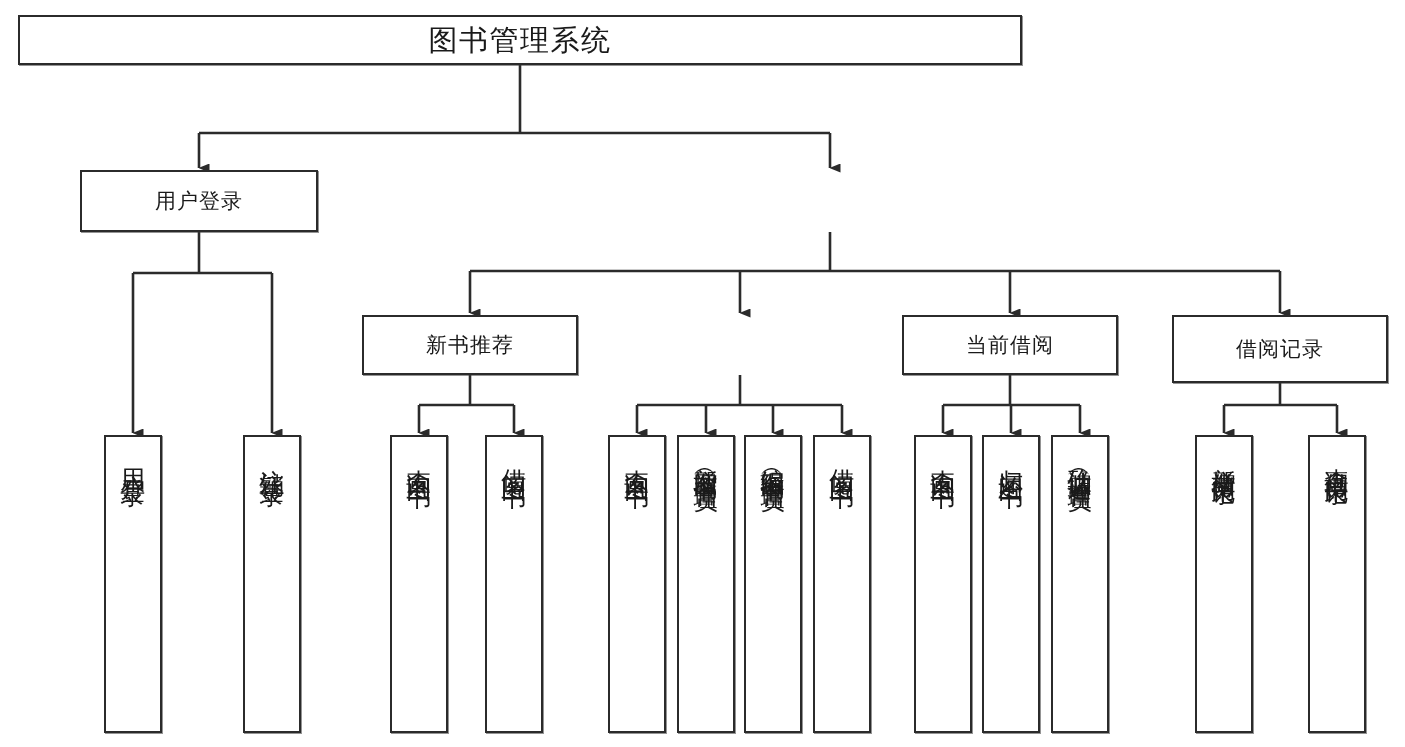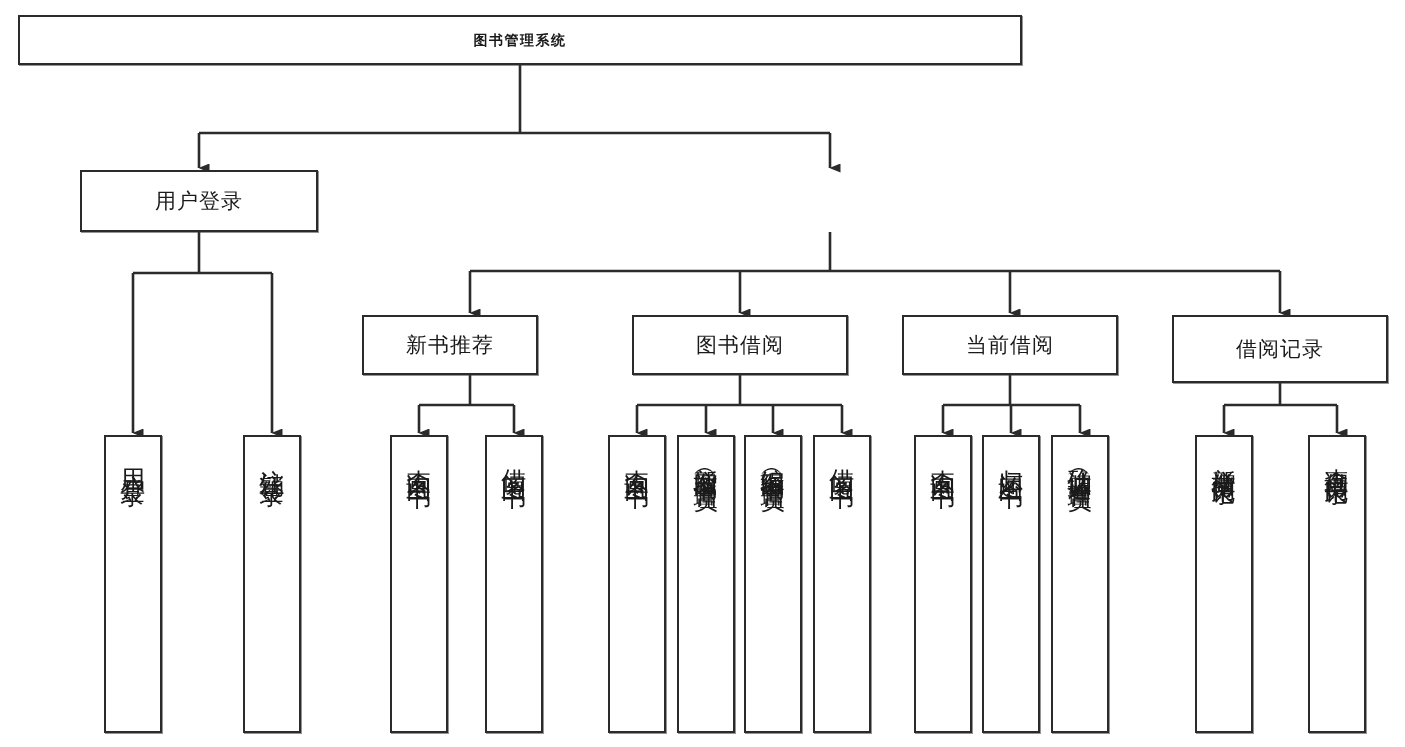--- a/index.html
+++ b/index.html
@@ -42,23 +42,22 @@
     text-align: center;
     line-height: 1.18;
     white-space: nowrap;
   }
   
   .node.h .node-label {
     font-size: 21px;
     letter-spacing: 1px;
   }
   .node.root .node-label {
-    font-size: 14px;
+    font-size: 29px;
     letter-spacing: 1.5px;
-    font-weight: bold;
   }
   
   .node.v {
     align-items: flex-start;
     justify-content: center;
     padding-top: 12px;
   }
   .node.v .node-label {
     writing-mode: vertical-rl;
     text-orientation: upright;
@@ -138,27 +137,24 @@
 
   <div class="node h root" style="left:18px; top:15px; width:1004px; height:50px;">
     <span class="node-label">图书管理系统</span>
   </div>
 
   <div class="node h" style="left:80px; top:170px; width:238px; height:62px;">
     <span class="node-label">用户登录</span>
   </div>
 
 
-  <div class="node h" style="left:362px; top:315px; width:176px; height:60px;">
+  <div class="node h" style="left:362px; top:315px; width:216px; height:60px;">
     <span class="node-label">新书推荐</span>
   </div>
 
-  <div class="node h" style="left:632px; top:315px; width:216px; height:60px;">
-    <span class="node-label">图书借阅</span>
-  </div>
 
   <div class="node h" style="left:902px; top:315px; width:216px; height:60px;">
     <span class="node-label">当前借阅</span>
   </div>
 
   <div class="node h" style="left:1172px; top:315px; width:216px; height:68px;">
     <span class="node-label">借阅记录</span>
   </div>
 
   <div class="node v" style="left:104px; top:435px; width:58px; height:298px;">

